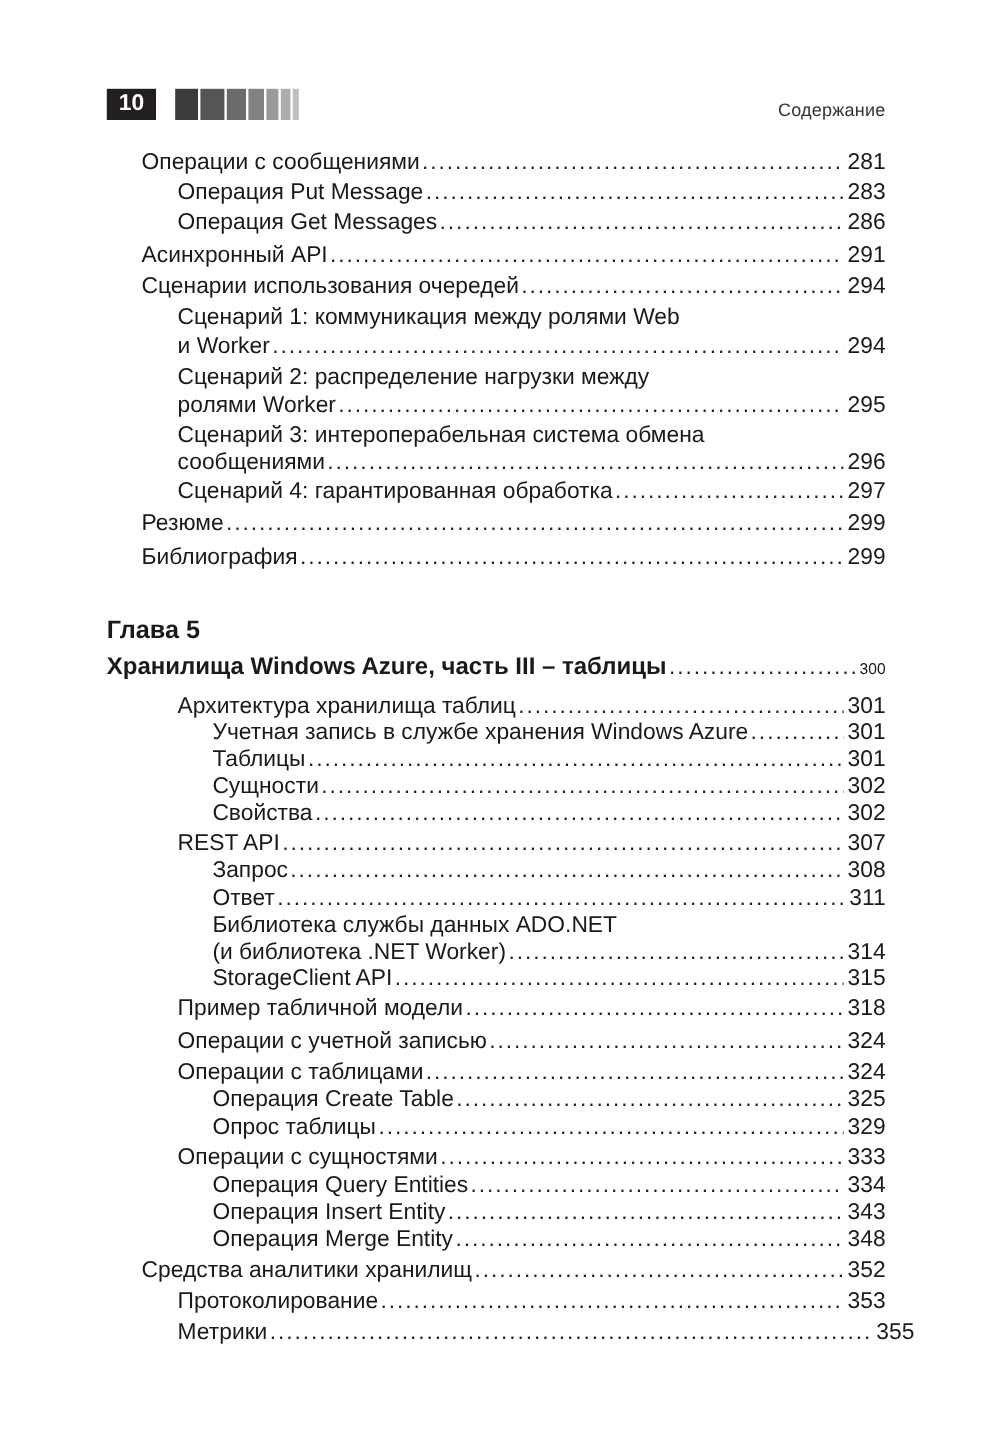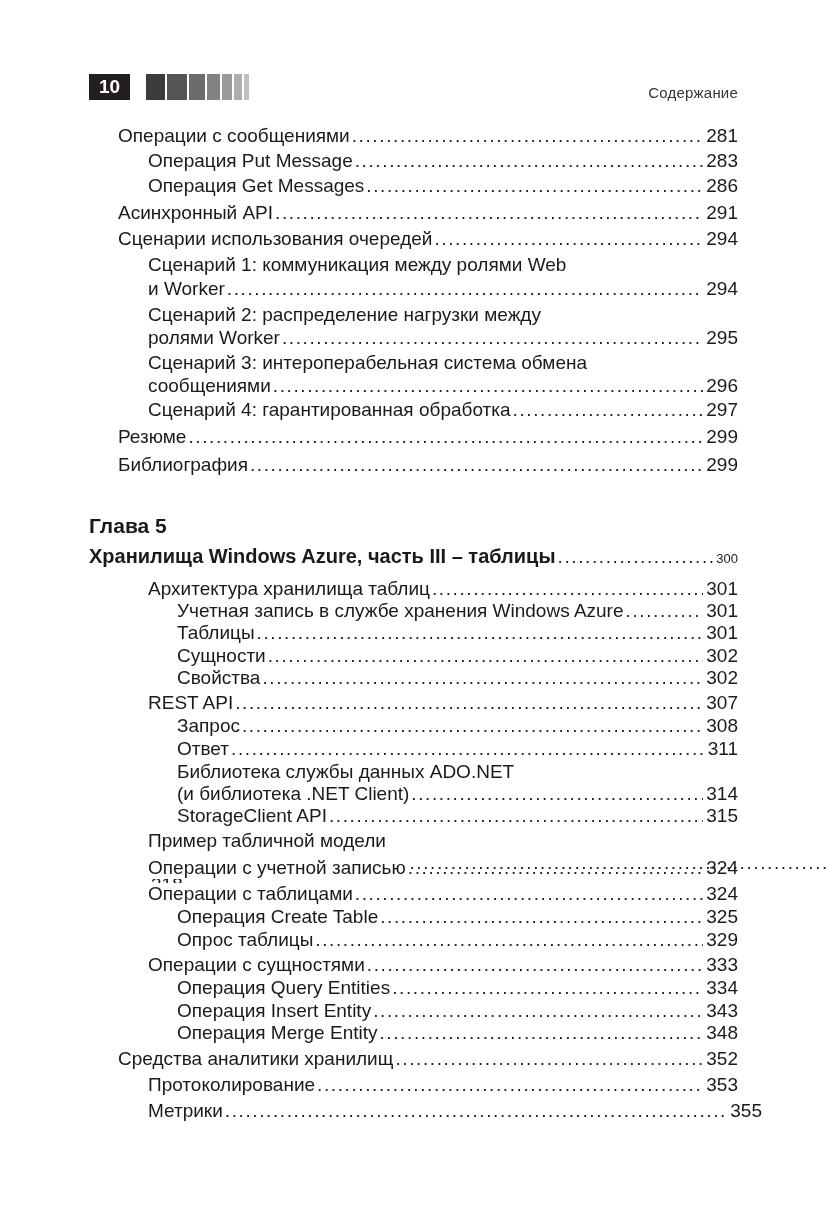--- a/index.html
+++ b/index.html
@@ -187,34 +187,34 @@
         <span class="title">Ответ</span>
         <span class="dots"></span>
         <span class="page">311</span>
       </div>
     </div>
     <div class="row" style="top: 761px;">
       <span style="position: absolute; left: 177px; white-space: nowrap;">Библиотека службы данных ADO.NET</span>
     </div>
     <div class="row" style="top: 783px;">
       <div class="line" style="left: 177px;">
-        <span class="title">(и библиотека .NET Client)</span>
+        <span class="title">(и библиотека .NET Worker)</span>
         <span class="dots"></span>
         <span class="page">314</span>
       </div>
     </div>
     <div class="row" style="top: 805px;">
       <div class="line" style="left: 177px;">
         <span class="title">StorageClient API</span>
         <span class="dots"></span>
         <span class="page">315</span>
       </div>
     </div>
     <div class="row" style="top: 830px;">
-      <div class="line" style="left: 148px; flex-direction: column;">
+      <div class="line" style="left: 148px;">
         <span class="title">Пример табличной модели</span>
         <span class="dots"></span>
         <span class="page">318</span>
       </div>
     </div>
     <div class="row" style="top: 857px;">
       <div class="line" style="left: 148px;">
         <span class="title">Операции с учетной записью</span>
         <span class="dots"></span>
         <span class="page">324</span>

